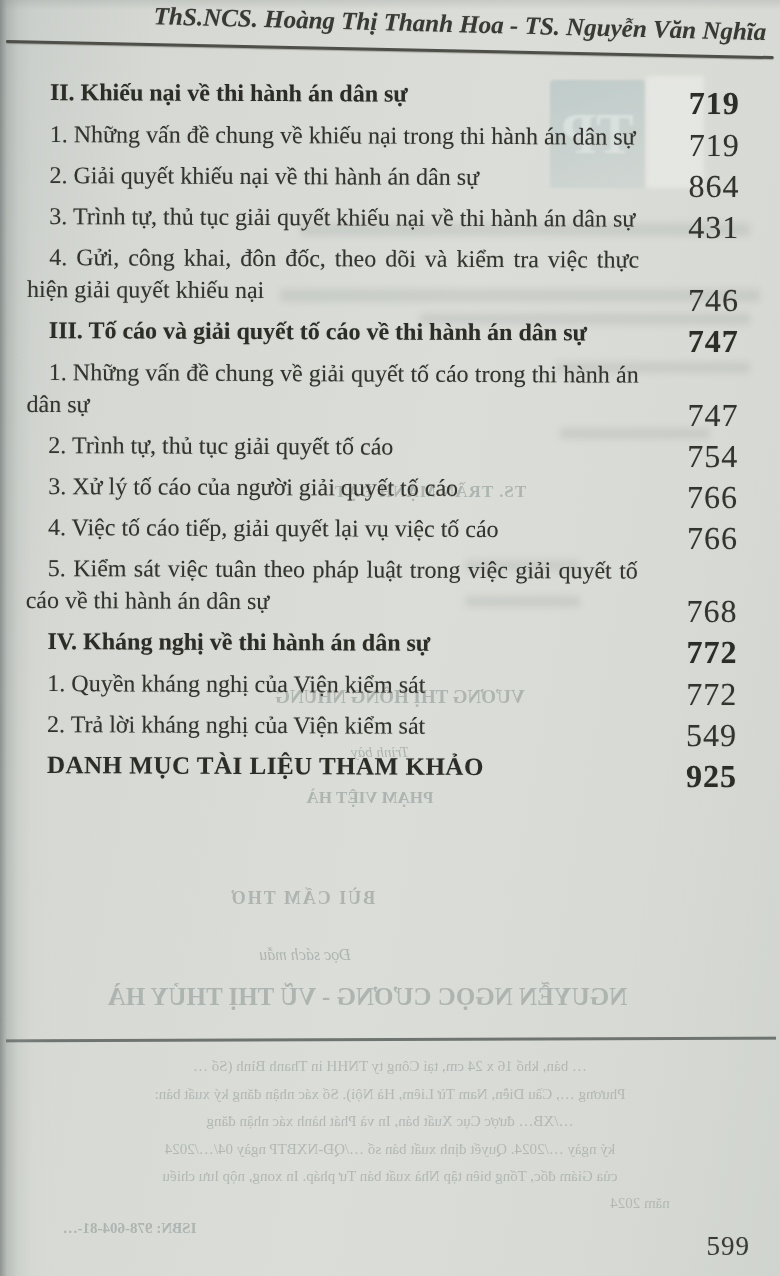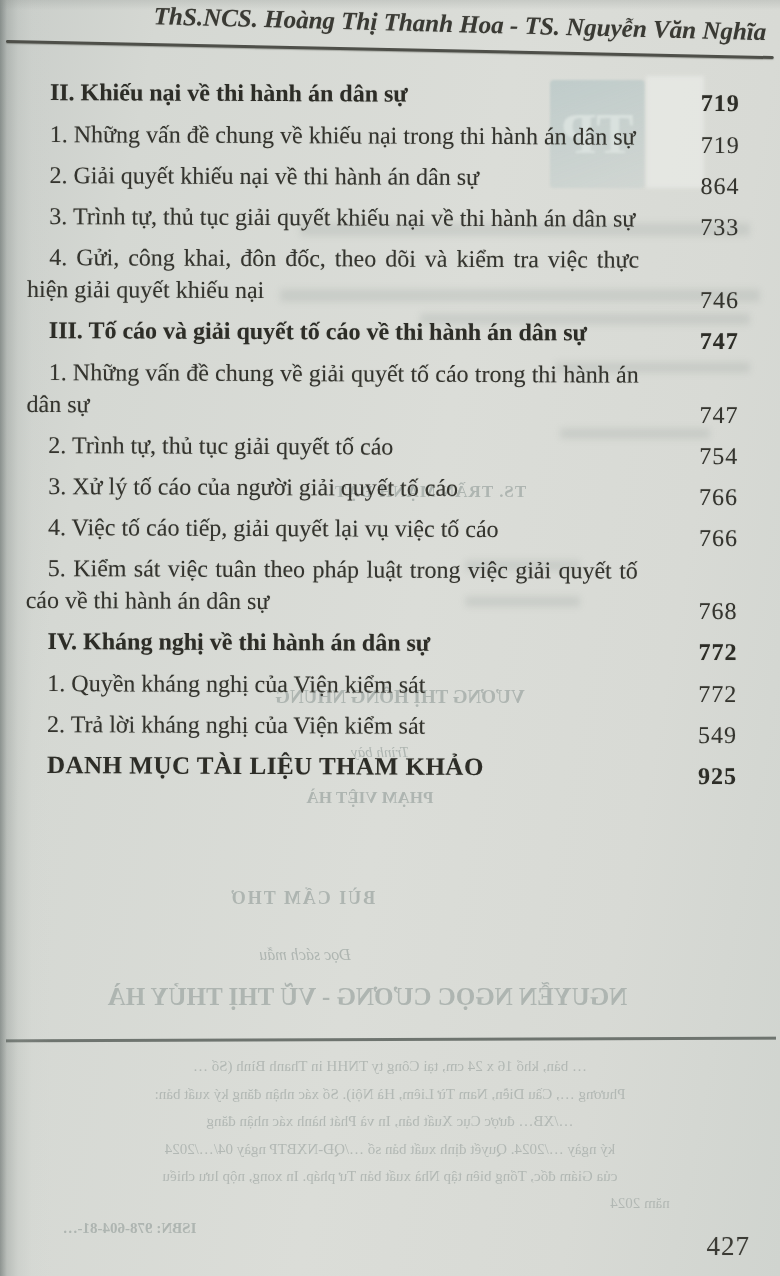--- a/index.html
+++ b/index.html
@@ -16,21 +16,21 @@
         font-style:italic;font-weight:bold;font-size:25px;color:#3a3a34;
         transform:rotate(1.5deg);transform-origin:left top;text-shadow:0 0 1px rgba(58,58,52,.35);}
   .header-rule{position:absolute;left:6px;top:40px;width:768px;height:3px;background:#4e4f49;
         border-radius:2px;transform:rotate(1.2deg);transform-origin:left top;box-shadow:0 1px 1px rgba(78,79,73,.35);}
 
   
   .toc{position:absolute;left:28px;top:72px;width:714px;transform:rotate(.25deg);transform-origin:left top;}
   .entry{position:relative;margin-bottom:9px;font-size:24px;line-height:32px;color:#34342e;
         text-shadow:0 0 1px rgba(52,52,46,.30);}
   .entry .etext{width:612px;text-indent:22px;text-align:justify;}
-  .entry .epage{position:absolute;right:2px;bottom:-8px;font-size:24px;letter-spacing:1px;}
+  .entry .epage{position:absolute;right:2px;bottom:-8px;font-size:32px;letter-spacing:1px;}
   .entry.sect{margin-top:4px;margin-bottom:10px;font-weight:bold;color:#2d2d27;}
   .entry.refs .etext{font-size:25px;letter-spacing:.5px;}
 
   
   .ghost{position:absolute;transform:scaleX(-1);color:#aeb5b1;filter:blur(.7px);
         text-align:center;pointer-events:none;white-space:nowrap;}
   .ghost.bold{font-weight:bold;}
   .ghost.ital{font-style:italic;}
   .smudge{position:absolute;background:rgba(140,150,146,.20);filter:blur(3px);border-radius:4px;pointer-events:none;}
   .tp-logo{position:absolute;left:550px;top:80px;width:95px;height:108px;border-radius:4px;
@@ -96,21 +96,21 @@
     <div class="entry">
       <div class="etext">1. Những vấn đề chung về khiếu nại trong thi hành án dân sự</div>
       <div class="epage">719</div>
     </div>
     <div class="entry">
       <div class="etext">2. Giải quyết khiếu nại về thi hành án dân sự</div>
       <div class="epage">864</div>
     </div>
     <div class="entry">
       <div class="etext">3. Trình tự, thủ tục giải quyết khiếu nại về thi hành án dân sự</div>
-      <div class="epage">733</div>
+      <div class="epage">431</div>
     </div>
     <div class="entry">
       <div class="etext">4. Gửi, công khai, đôn đốc, theo dõi và kiểm tra việc thực hiện giải quyết khiếu nại</div>
       <div class="epage">746</div>
     </div>
     <div class="entry sect">
       <div class="etext">III. Tố cáo và giải quyết tố cáo về thi hành án dân sự</div>
       <div class="epage">747</div>
     </div>
     <div class="entry">
@@ -145,15 +145,15 @@
       <div class="etext">2. Trả lời kháng nghị của Viện kiểm sát</div>
       <div class="epage">549</div>
     </div>
     <div class="entry sect refs">
       <div class="etext">DANH MỤC TÀI LIỆU THAM KHẢO</div>
       <div class="epage">925</div>
     </div>
 
   </div>
 
-  <div class="folio">427</div>
+  <div class="folio">599</div>
 
 </div>
 
 </body></html>

